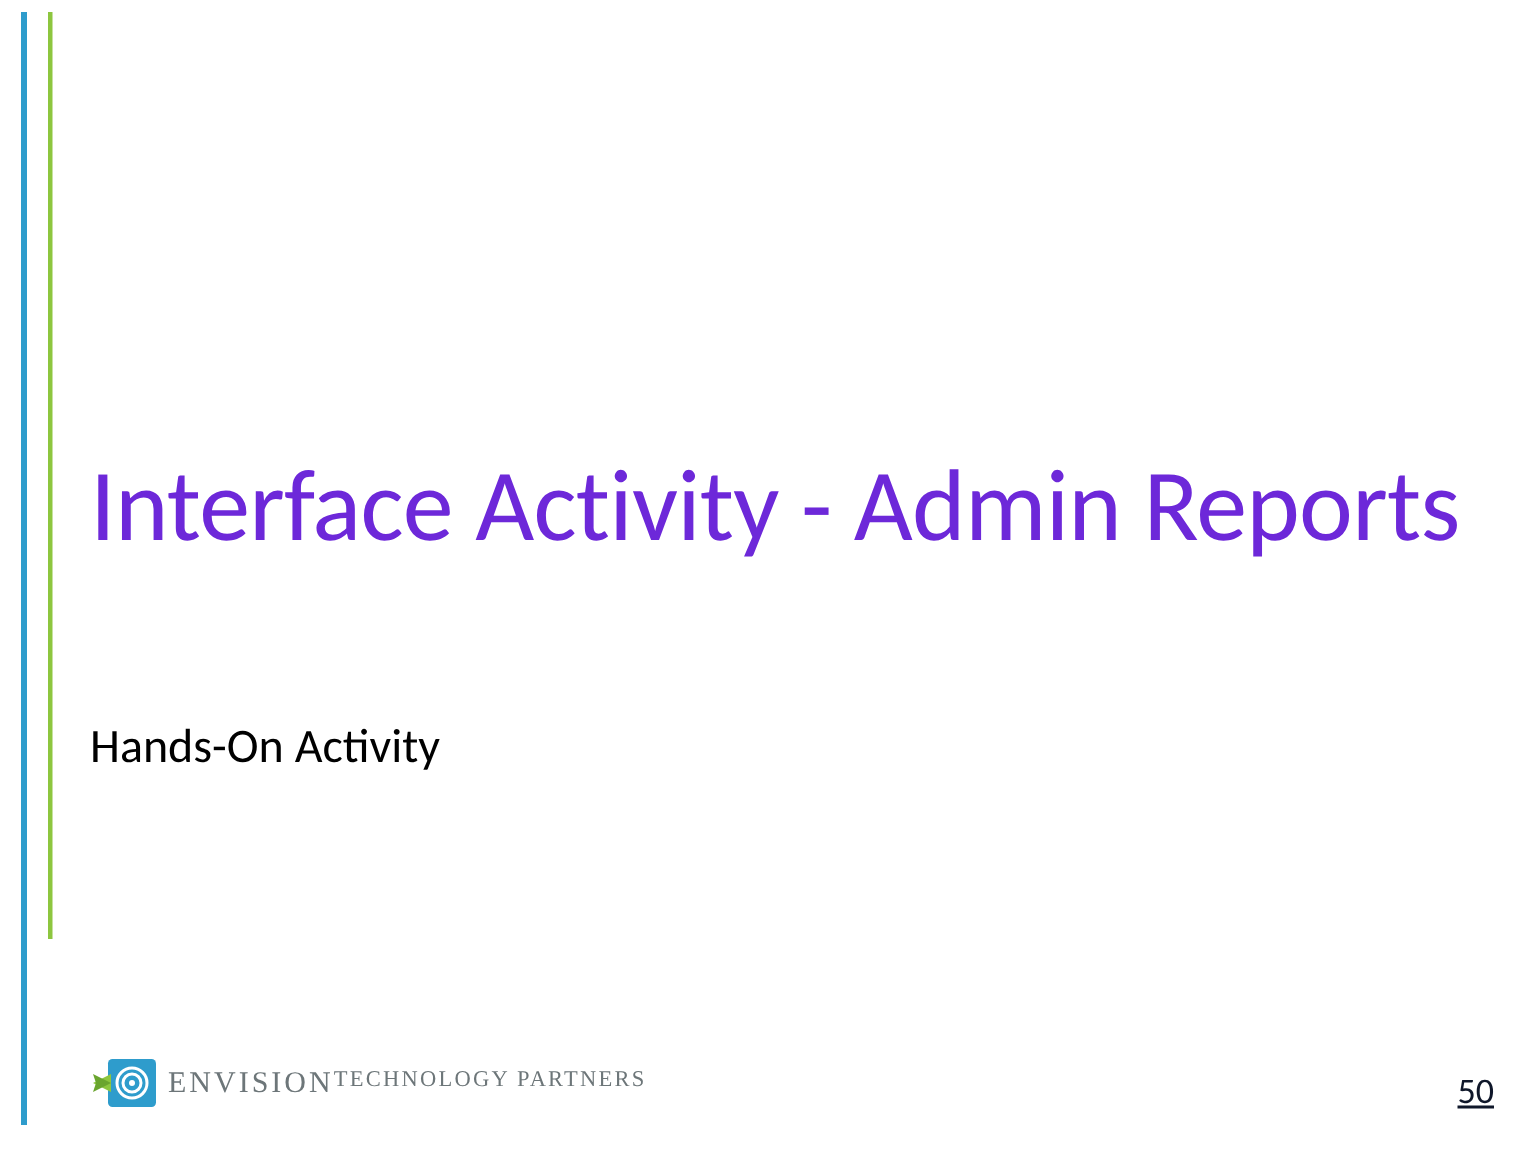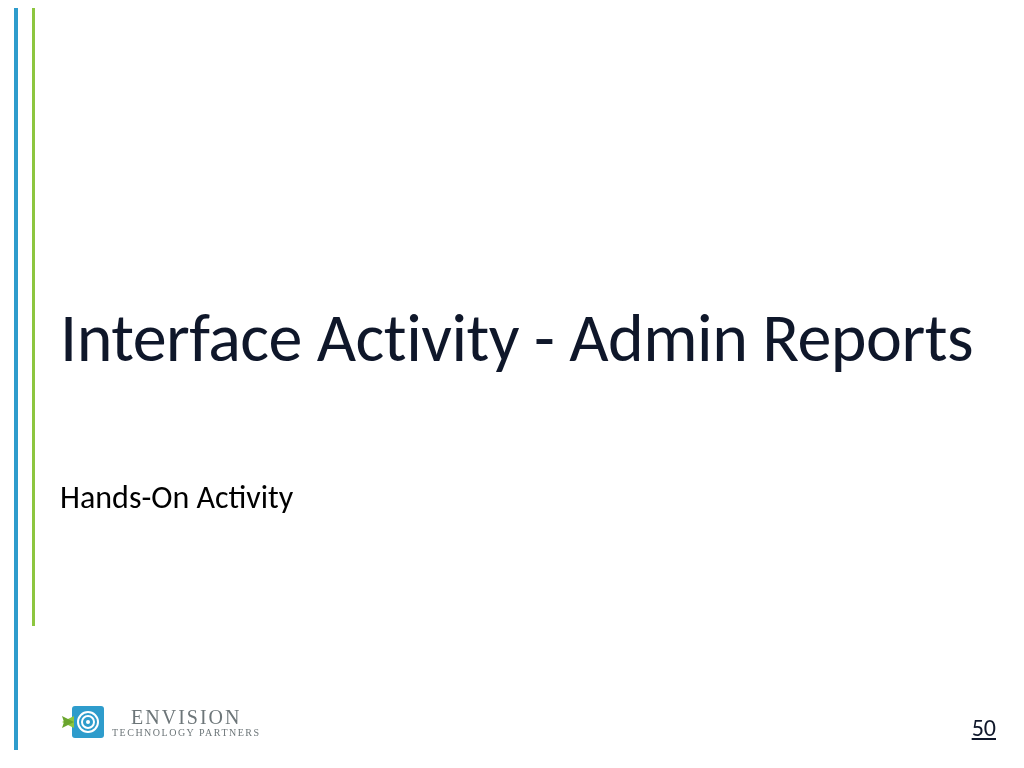--- a/index.html
+++ b/index.html
@@ -31,21 +31,21 @@
       height: 618px;
       background: #8dc63f;
     }
     .title {
       position: absolute;
       left: 60px;
       top: 300px;
       font-family: "Gill Sans MT", "Gill Sans", Calibri, sans-serif;
       font-size: 68px;
       font-weight: 400;
-      color: #0f172a;
+      color: #6d28d9;
       line-height: 1.12;
       letter-spacing: -0.5px;
       width: 920px;
     }
     .subtitle {
       position: absolute;
       left: 60px;
       top: 478px;
       font-size: 32px;
       font-weight: 400;
@@ -59,34 +59,32 @@
       align-items: center;
       gap: 8px;
     }
     .logo-mark {
       width: 44px;
       height: 36px;
       position: relative;
     }
     .logo-text {
       display: flex;
-      flex-direction: column;
       line-height: 1;
-      align-items: center;
     }
     .logo-text-top {
       font-family: "Trajan Pro", "Times New Roman", serif;
       font-size: 20px;
       letter-spacing: 2px;
       color: #6d7679;
       font-weight: 400;
     }
     .logo-text-bottom {
       font-family: "Trajan Pro", "Times New Roman", serif;
-      font-size: 10px;
+      font-size: 15px;
       letter-spacing: 1.5px;
       color: #6d7679;
       margin-top: 1px;
     }
     .page-number {
       position: absolute;
       right: 28px;
       bottom: 26px;
       font-size: 24px;
       color: #0f172a;

